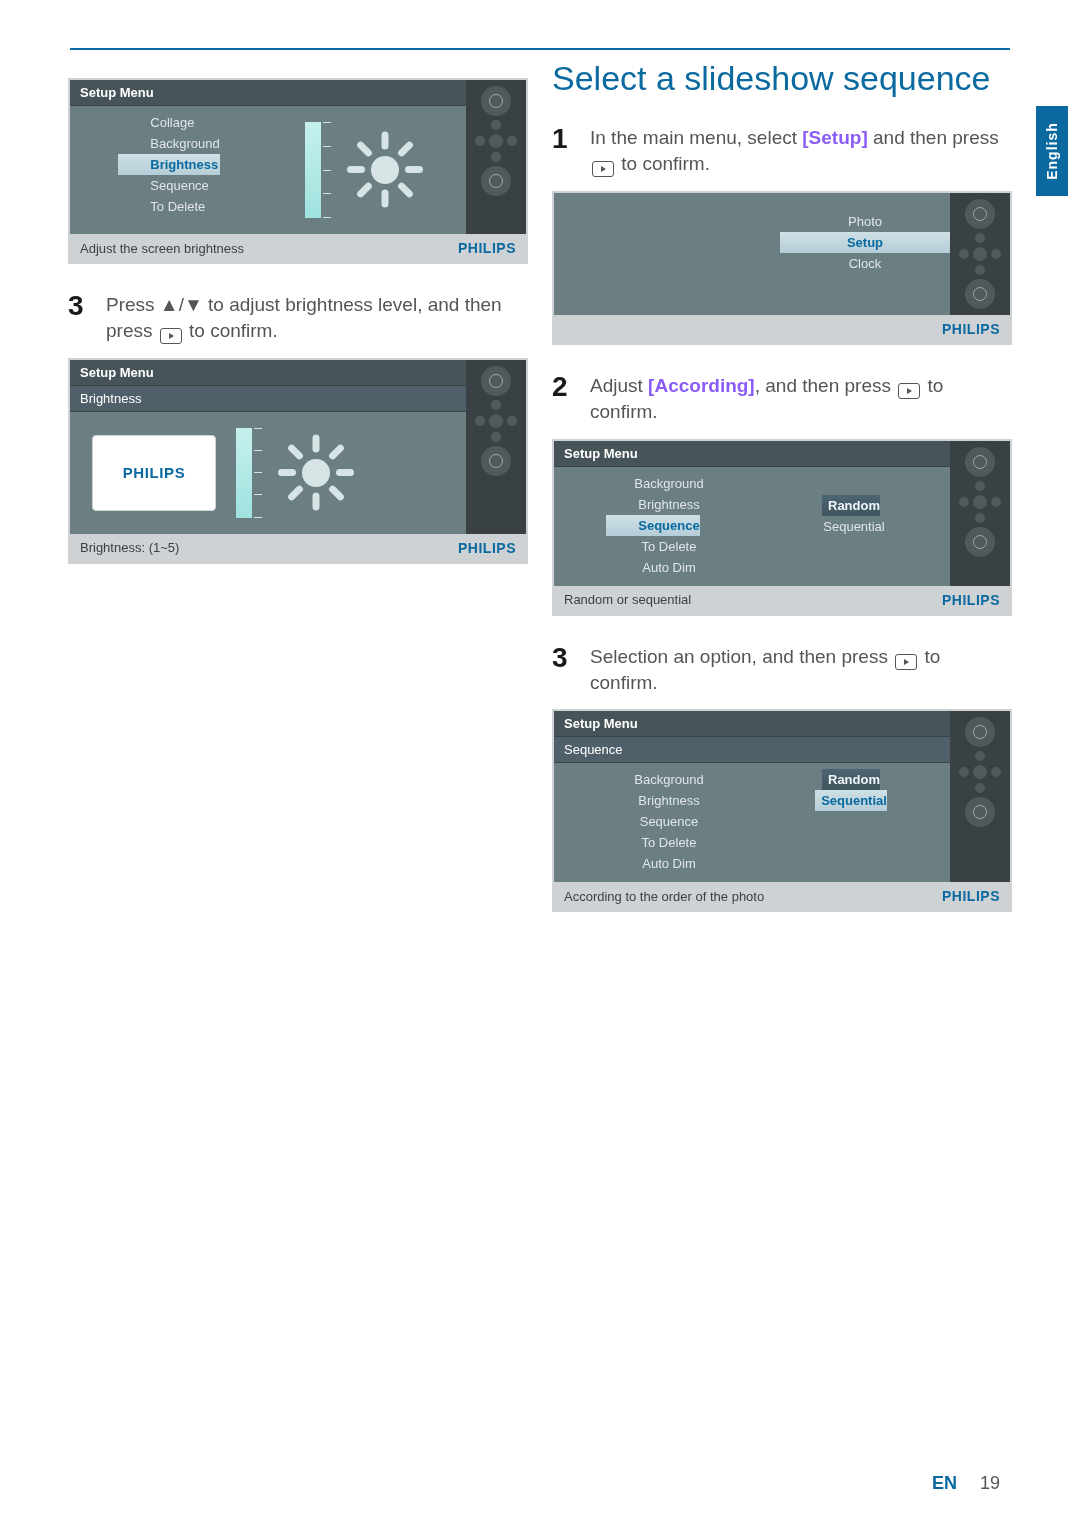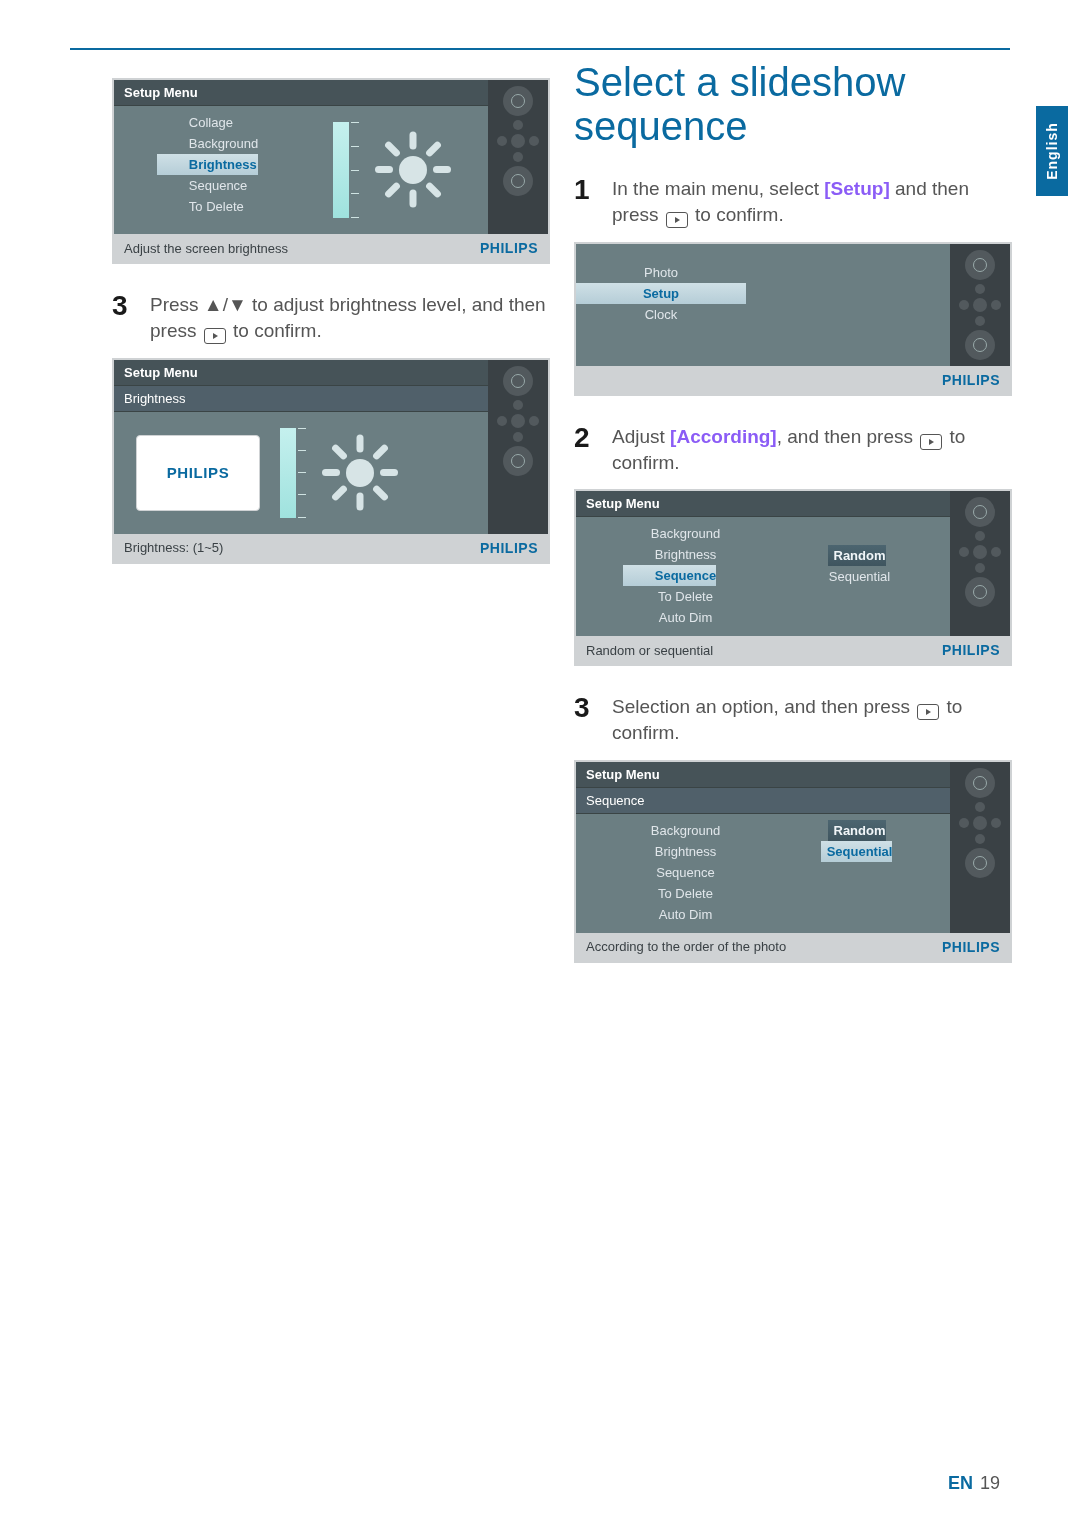--- a/index.html
+++ b/index.html
@@ -14,29 +14,28 @@
   .page-border-top {
     position: absolute;
     top: 48px; left: 70px; right: 70px;
     border-top: 2px solid #0a6aa0;
   }
   .columns {
     position: absolute;
     top: 60px; left: 68px; right: 68px; bottom: 80px;
     display: flex;
     gap: 24px;
-    margin-left: 44px;
   }
   .col { flex: 1; display: flex; flex-direction: column; }
   .col-left { padding-top: 18px; }
   .col-right { }
 
   .heading {
     color: #0a6aa0;
-    font-size: 40px;
+    font-size: 34px;
     font-weight: 400;
     line-height: 1.1;
     margin-bottom: 18px;
   }
 
   .step {
     display: flex;
     gap: 14px;
     margin: 10px 0 14px 0;
     font-size: 19px;
@@ -213,40 +212,40 @@
   }
   .logo-box {
     width: 124px; height: 76px;
     background:#fff;border-radius:4px;border:1.5px solid #cfd2d4;
     display:flex;align-items:center;justify-content:center;
     color:#0a6aa0;font-weight:700;font-size:15px;letter-spacing:.6px;
   }
 
   .main-menu-area {
     padding: 18px 0 20px 0;
-    display:flex;flex-direction:column;align-items:flex-start;
+    display:flex;flex-direction:column;align-items:flex-end;
   }
   .main-menu-area .menu-item{ width:170px; }
 
   .lang-tab {
     position:absolute;
     top: 106px; right: 12px;
     width: 32px; height: 90px;
     background:#0a6aa0;color:#fff;
     font-size:14px;font-weight:600;
     display:flex;align-items:center;justify-content:center;
   }
   .lang-tab span{ transform: rotate(-90deg); letter-spacing:1px;}
 
   .footer {
     position:absolute;
     bottom: 34px; right: 80px;
     font-size: 18px; color:#555;
   }
-  .footer .en{ color:#0a6aa0; font-weight:600; margin-right:2px;}
+  .footer .en{ color:#0a6aa0; font-weight:600; margin-right:18px;}
 </style>
 </head>
 <body>
 
 <div class="page-border-top"></div>
 
 <div class="lang-tab">
     <span>English</span>
   </div>
 

